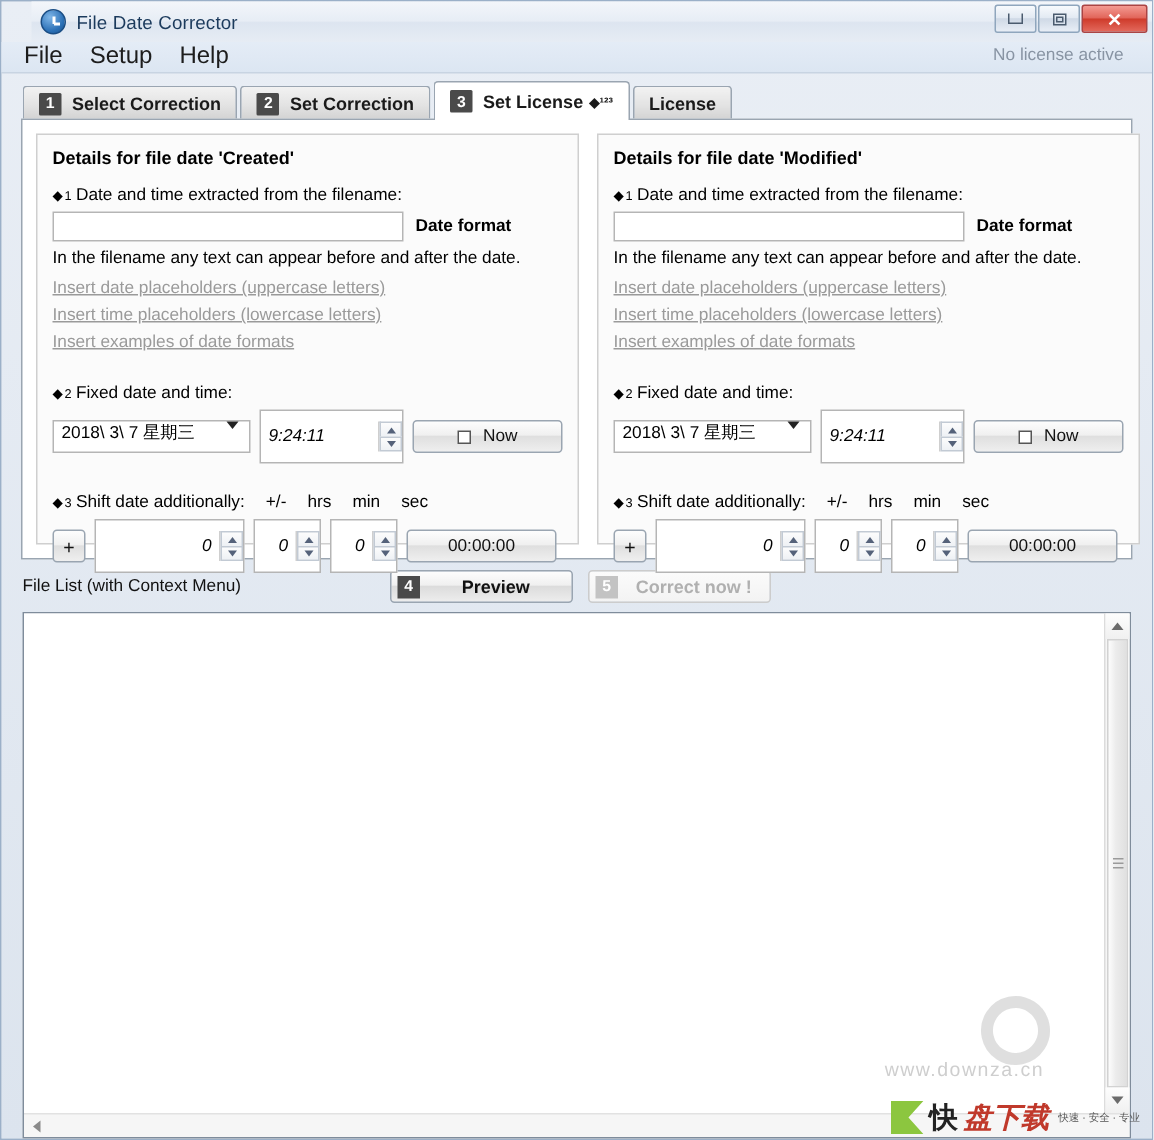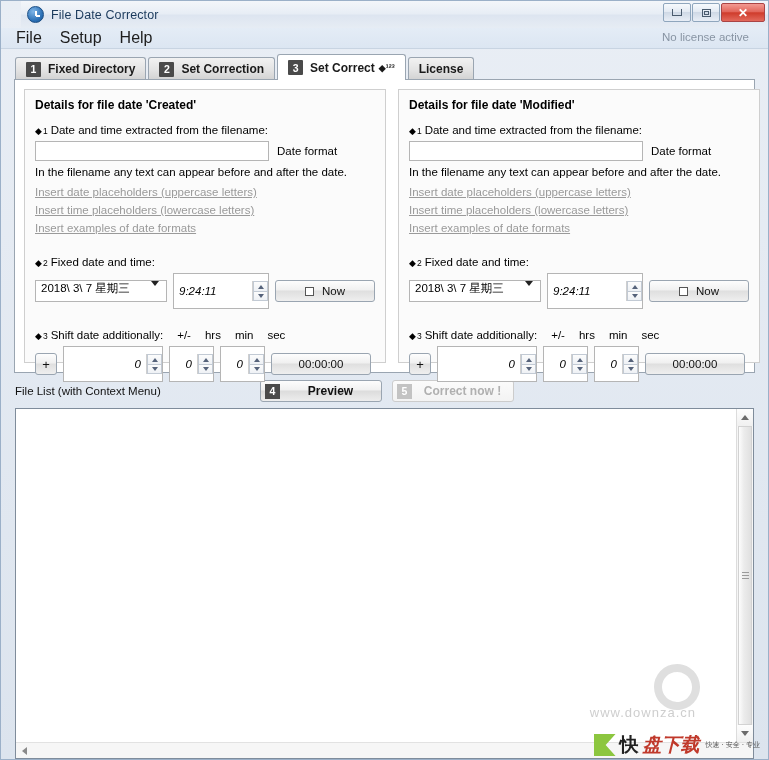--- a/index.html
+++ b/index.html
@@ -203,21 +203,21 @@
   .text-input {
     height: 20px;
     border: 1px solid #b5b5b5;
     background: #ffffff;
     font-family: "Liberation Sans", sans-serif;
     font-size: 11.5px;
     padding: 0 4px;
     outline: none;
   }
   .filename-input { width: 234px; }
-  .small-label { font-size: 11.5px; color: #000; white-space: nowrap; }
+  .small-label { font-size: 11.5px; color: #000; white-space: nowrap; font-weight: bold; }
   .hint { font-size: 11.5px; color: #000; margin-bottom: 8px; }
 
   .linklike {
     display: block;
     font-size: 11.5px;
     color: #9a9a9a;
     text-decoration: underline;
     margin-bottom: 6px;
     width: fit-content;
   }
@@ -495,29 +495,29 @@
   <div class="menubar">
     <div class="menu-item">File</div>
     <div class="menu-item">Setup</div>
     <div class="menu-item">Help</div>
     <div class="license-note">No license active</div>
   </div>
 
   <div class="tabstrip">
     <div class="tab">
       <span class="tab-num">1</span>
-      <span>Fixed Directory</span>
+      <span>Select Correction</span>
     </div>
     <div class="tab">
       <span class="tab-num">2</span>
       <span>Set Correction</span>
     </div>
     <div class="tab active">
       <span class="tab-num">3</span>
-      <span>Set Correct</span>
+      <span>Set License</span>
       <span class="tab-sup">◆¹²³</span>
     </div>
     <div class="tab">
       <span>License</span>
     </div>
   </div>
 
   <div class="tabpage">
 
     <div class="panel">

